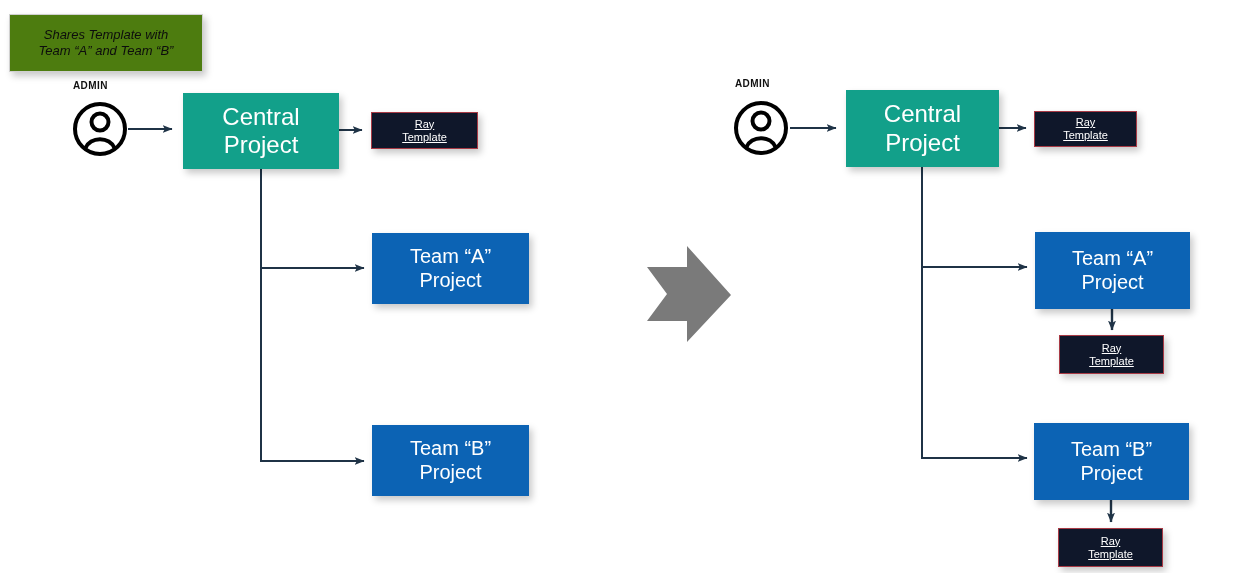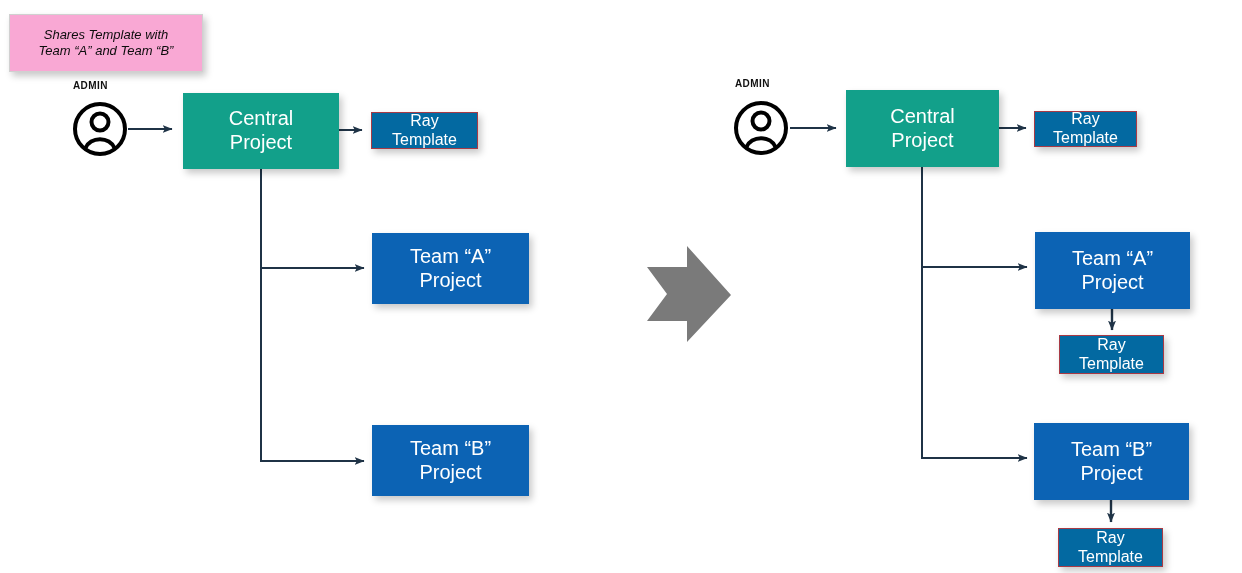--- a/index.html
+++ b/index.html
@@ -31,46 +31,47 @@
     display: flex;
     align-items: center;
     justify-content: center;
     text-align: center;
     color: #ffffff;
     line-height: 1.18;
     box-shadow: 3px 4px 7px rgba(0,0,0,0.22);
   }
   .node.teal {
     background: #12a08a;
-    font-size: 20px;
+    font-size: 24px;
   }
   .node.blue {
     background: #0c63b4;
     font-size: 20px;
   }
   .node.red {
-    background: #0369a1;
+    background: #0f172a;
     border: 1px solid #a83a45;
-    font-size: 16px;
+    font-size: 11px;
+    text-decoration: underline;
   }
   .admin-label {
     position: absolute;
     font-size: 10px;
     font-weight: bold;
     color: #111111;
     letter-spacing: 0.4px;
     white-space: nowrap;
   }
   .admin-icon {
     position: absolute;
   }
   .callout {
     position: absolute;
     box-sizing: border-box;
-    background: #f9a8d4;
+    background: #4d7c0f;
     border: 1px solid #d0d0d0;
     box-shadow: 3px 4px 7px rgba(0,0,0,0.22);
     display: flex;
     align-items: center;
     justify-content: center;
     text-align: center;
     font-style: italic;
     font-size: 13px;
     color: #0d0d0d;
     line-height: 1.25;

